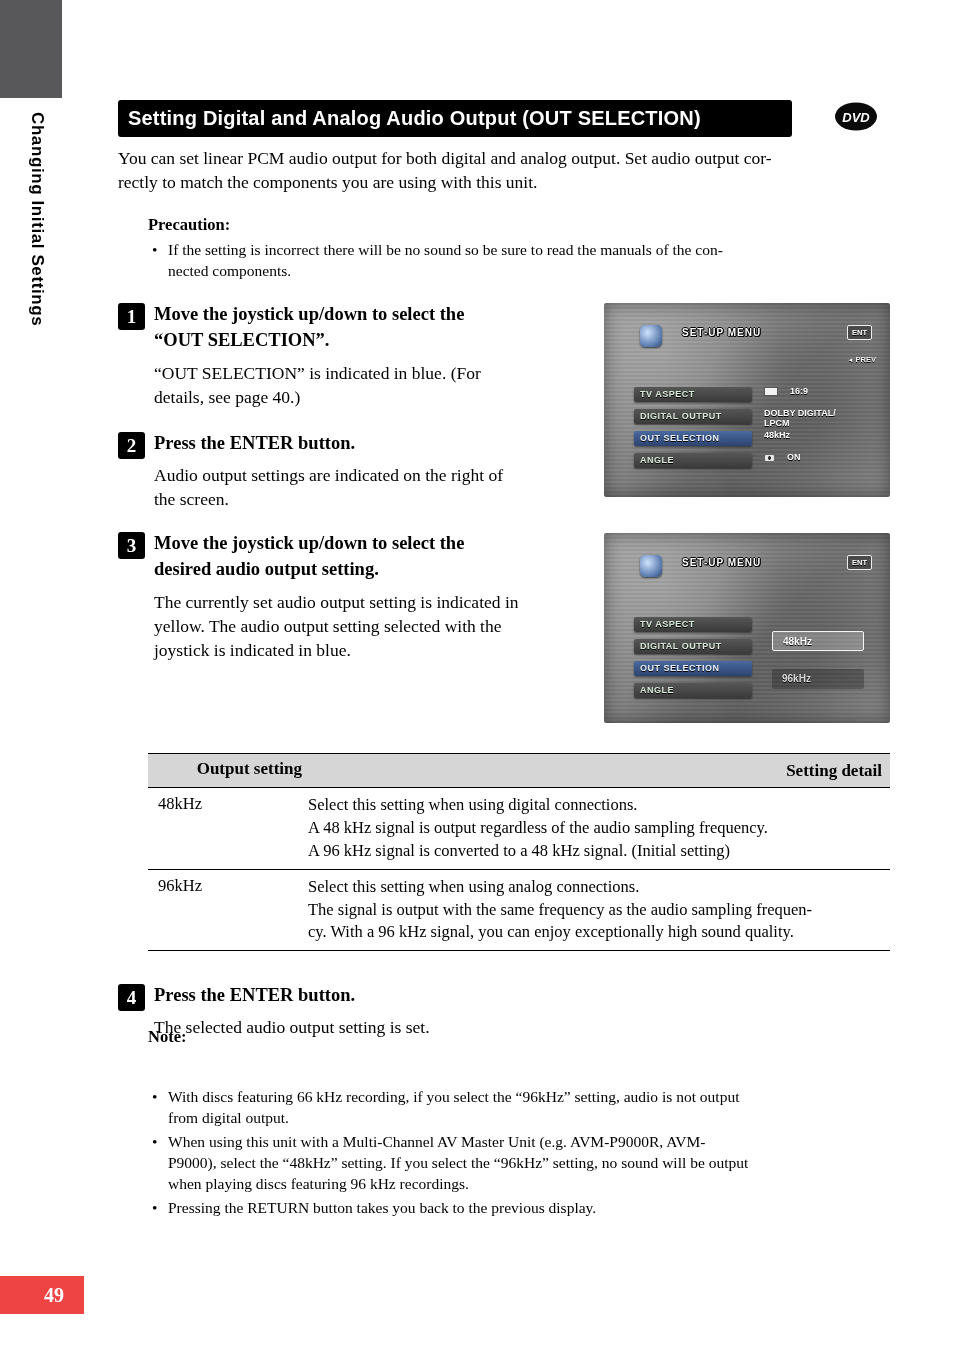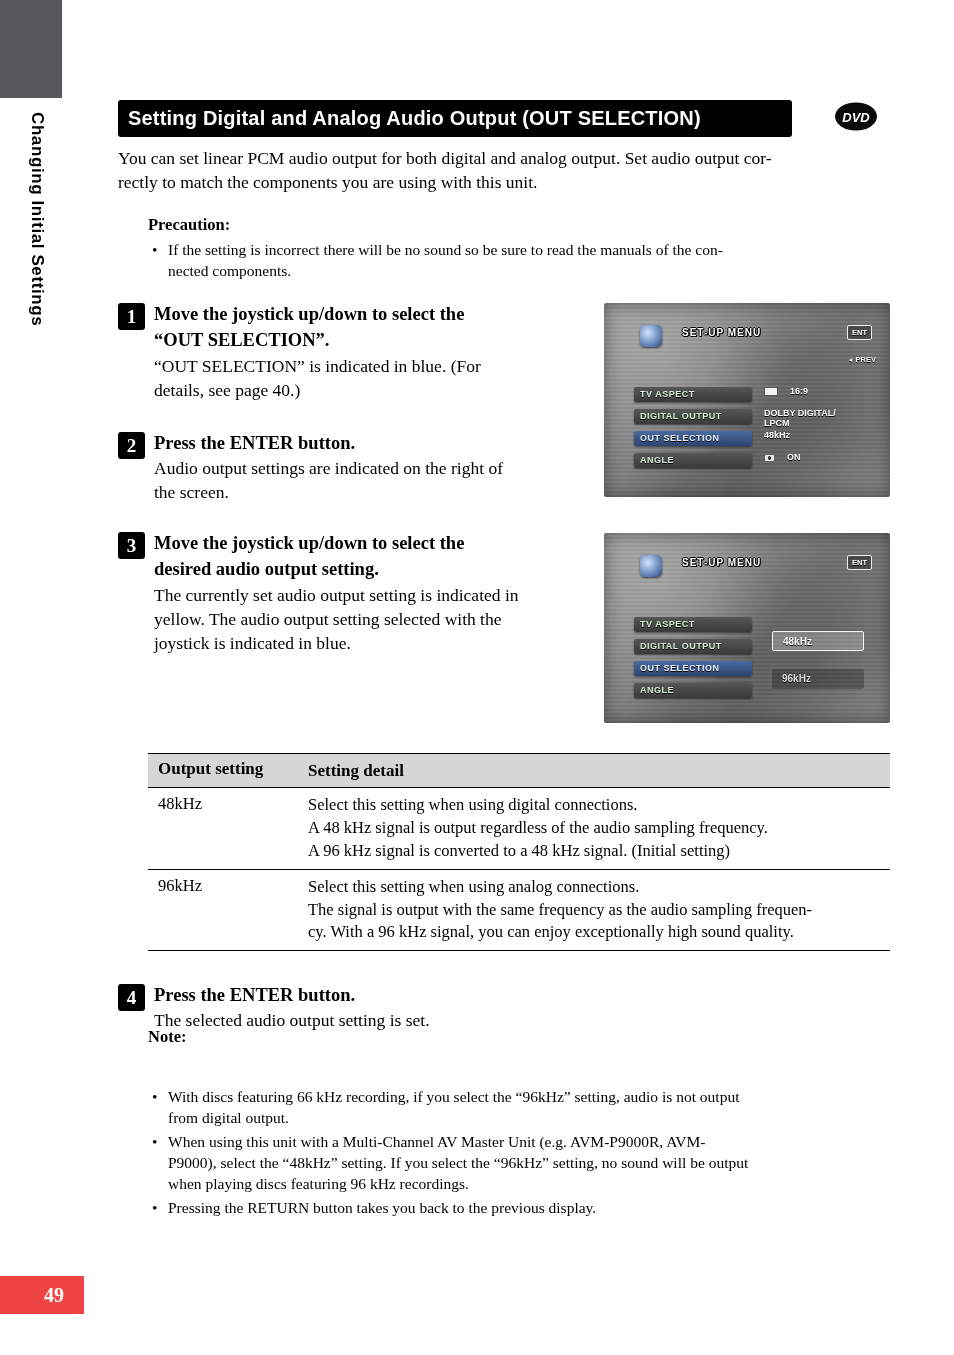--- a/index.html
+++ b/index.html
@@ -38,21 +38,21 @@
   .bullet-item::before { content:"\2022"; position:absolute; left:2px; }
   .precaution-list { position:absolute; left:150px; top:239px; width:710px; }
 
   
   .step-num {
     position:absolute; width:27px; height:27px; background:#000; color:#fff;
     font-weight:bold; font-size:19px; text-align:center; line-height:27px; border-radius:3px;
   }
   .step-body { position:absolute; width:480px; }
   .step-heading { font-weight:bold; font-size:18.5px; line-height:1.42; }
-  .step-text { font-size:17.5px; line-height:1.38; }
+  .step-text { font-size:17.5px; line-height:1.38; margin-top:7px; }
 
   
   .screen {
     position:absolute; width:286px; border-radius:2px; overflow:hidden;
     background:
       repeating-linear-gradient(0deg, rgba(0,0,0,0.05) 0 2px, rgba(255,255,255,0.04) 2px 4px),
       radial-gradient(circle at 20% 25%, rgba(255,255,255,0.20), transparent 45%),
       radial-gradient(circle at 75% 60%, rgba(0,0,0,0.22), transparent 50%),
       radial-gradient(circle at 45% 95%, rgba(0,0,0,0.18), transparent 45%),
       linear-gradient(135deg, #9c9c9c, #767676 55%, #8a8a8a);
@@ -102,21 +102,21 @@
   .opt {
     width:92px; height:20px; margin-bottom:18px; border-radius:2px;
     font-family:"Liberation Sans", sans-serif; font-weight:bold; font-size:10px; line-height:20px;
     padding-left:10px; text-shadow:0 1px #000;
   }
   .opt.current { border:1px solid #f5f5f5; background:rgba(255,255,255,.22); color:#ffffff; }
   .opt.other { background:rgba(0,0,0,.25); color:#d8d8d8; }
 
   
   .out-table { position:absolute; left:148px; top:753px; width:742px; border-top:1px solid #000; border-bottom:1px solid #000; font-size:16.5px; }
-  .t-head { display:flex; background:#d6d6d6; border-bottom:1px solid #000; font-weight:bold; font-size:17px; }
+  .t-head { display:flex; background:#d6d6d6; border-bottom:1px solid #000; font-weight:bold; font-size:17px;text-align:right; }
   .t-row { display:flex; border-bottom:1px solid #000; }
   .t-row:last-child { border-bottom:none; }
   .t-c1 { width:158px; padding:6px 4px 6px 10px; }
   .t-c2 { flex:1; padding:6px 8px 6px 2px; line-height:1.38; }
   .t-head .t-c1, .t-head .t-c2 { padding-top:5px; padding-bottom:5px; }
 
   
   .note-head { position:absolute; left:148px; top:1027px; }
   .note-list { position:absolute; left:150px; top:1086px; width:744px; }
   .note-list .bullet-item { margin-bottom:3px; font-size:15.5px; }

